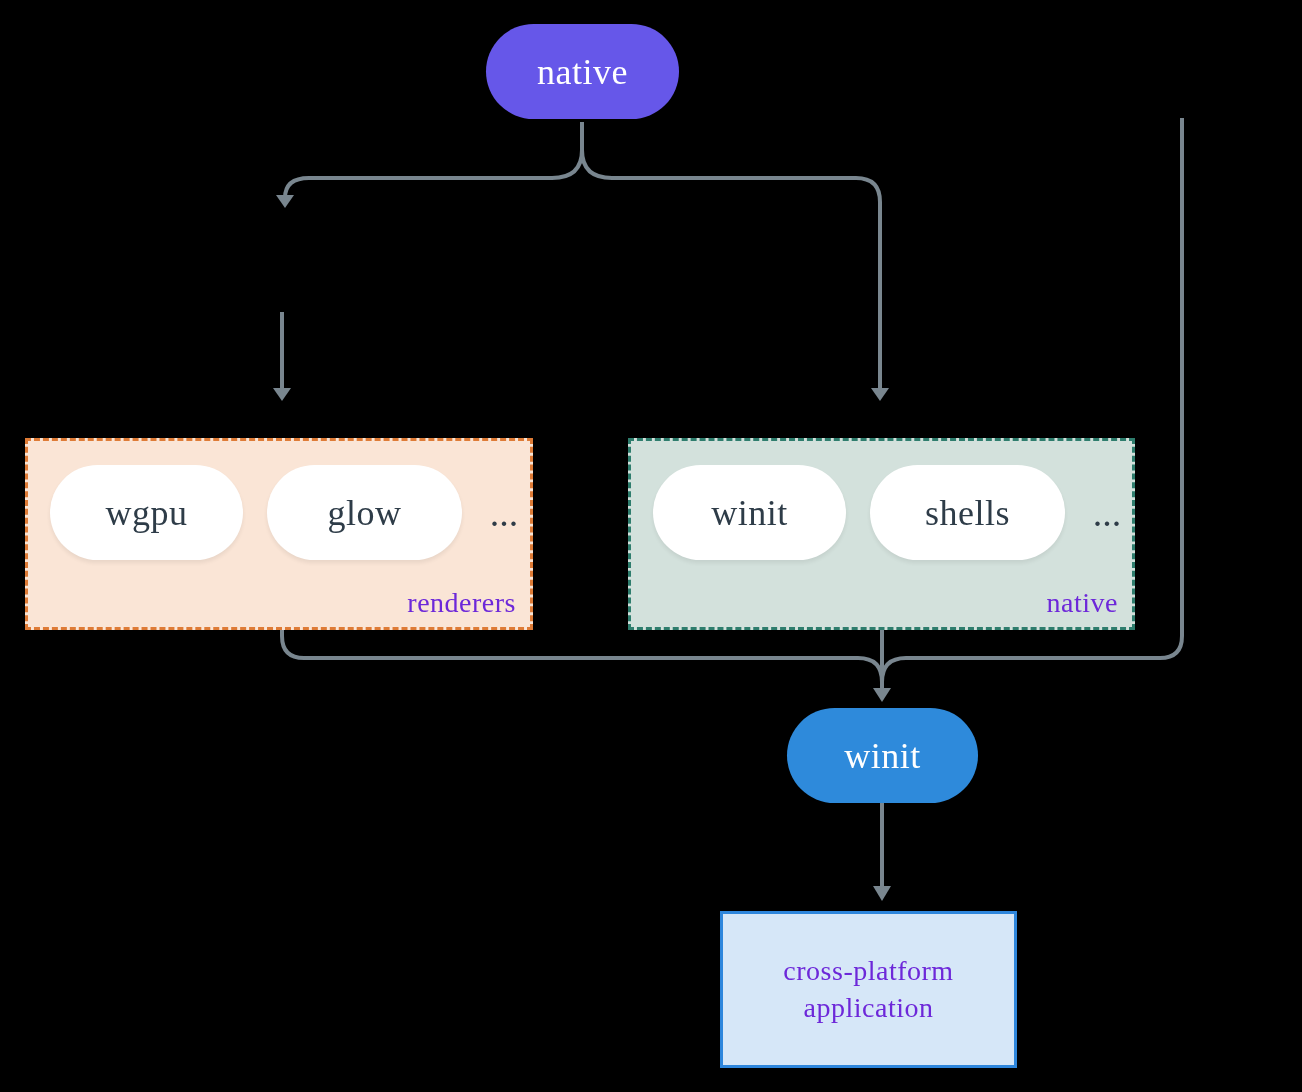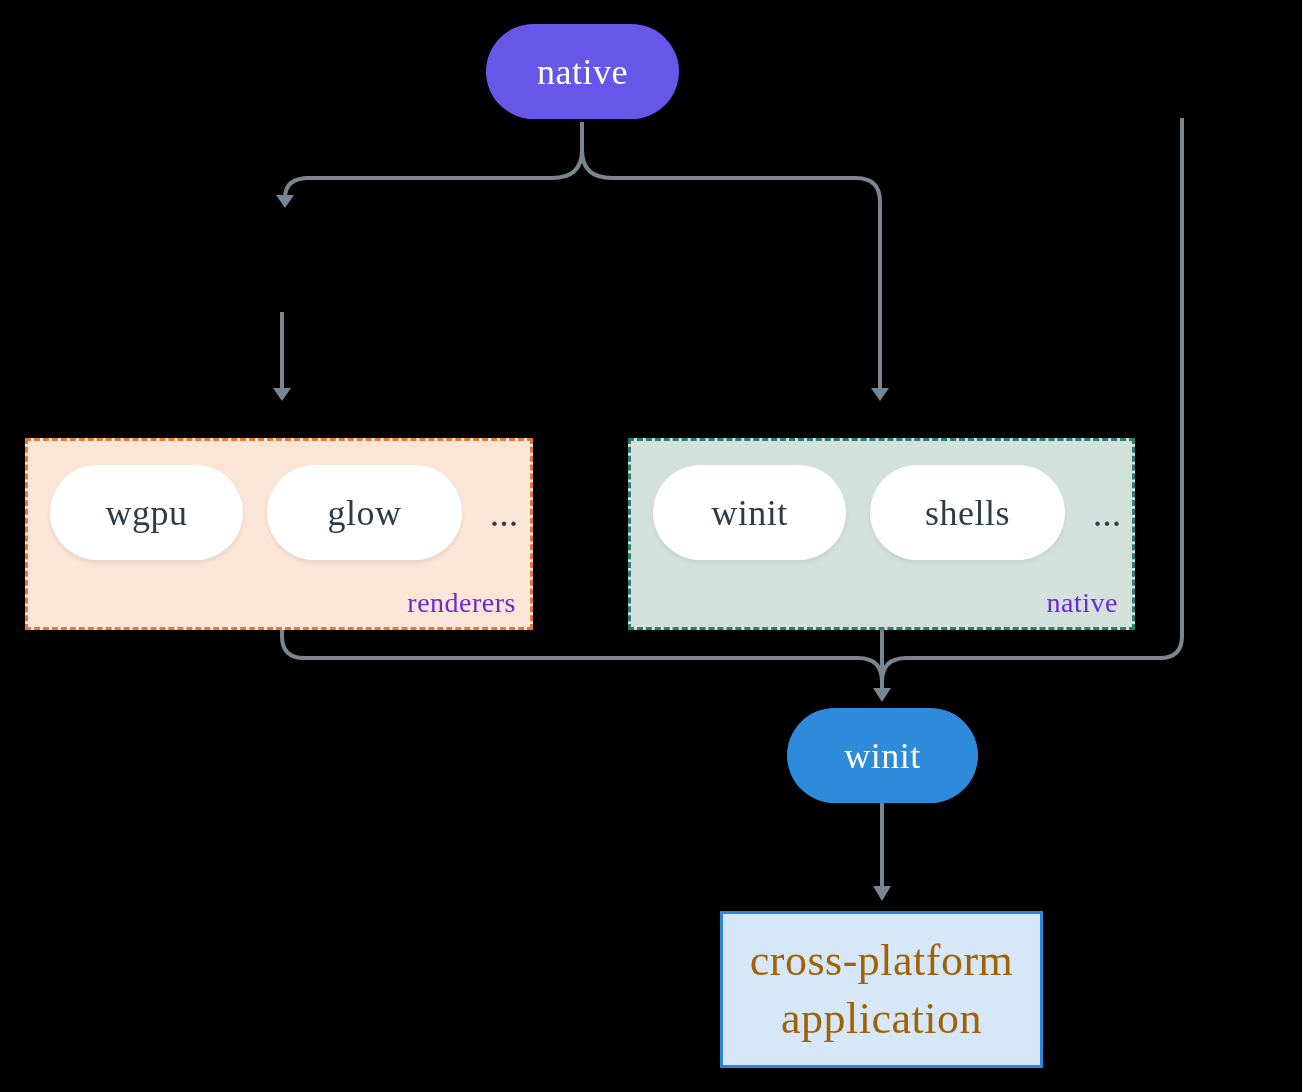--- a/index.html
+++ b/index.html
@@ -63,27 +63,27 @@
   }
   .group-label{
     position:absolute;
     right:14px;bottom:8px;
     color:#6d28d9;
     font-size:28px;
     letter-spacing:0.5px;
   }
   .app-box{
     position:absolute;
-    left:720px;top:911px;width:323px;height:157px;
+    left:720px;top:911px;width:297px;height:157px;
     box-sizing:border-box;
     background:#D6E7F8;
     border:3px solid #2E86DC;
     display:flex;flex-direction:column;align-items:center;justify-content:center;
-    color:#a16207;
-    font-size:44px;
+    color:#6d28d9;
+    font-size:28px;
     line-height:1.3;
     z-index:2;
     letter-spacing:0.5px;
   }
 </style>
 </head>
 <body>
 
 <div id="canvas">
 

